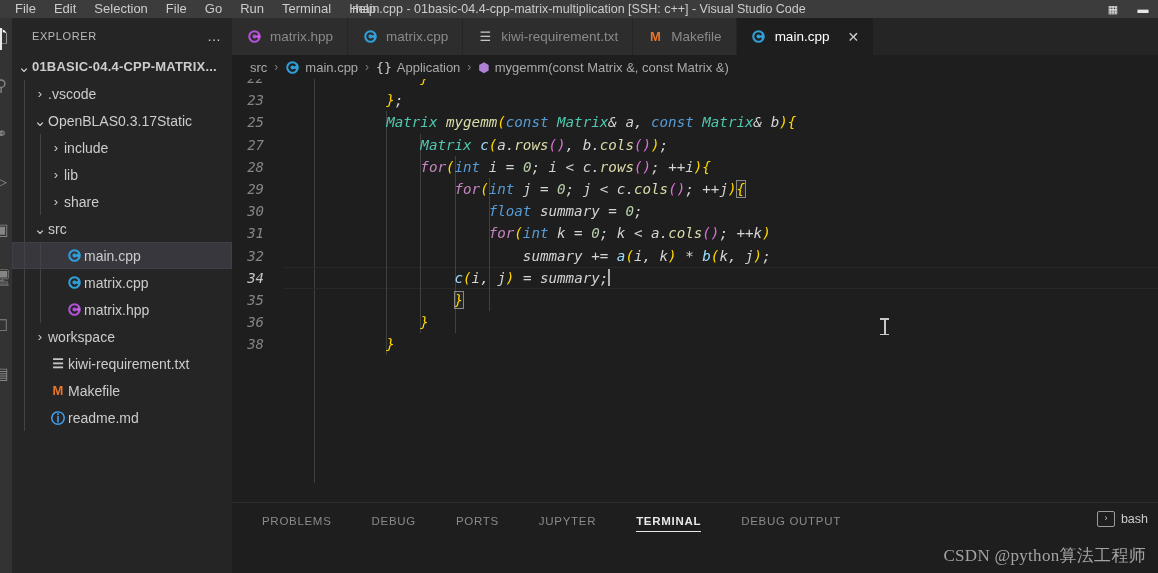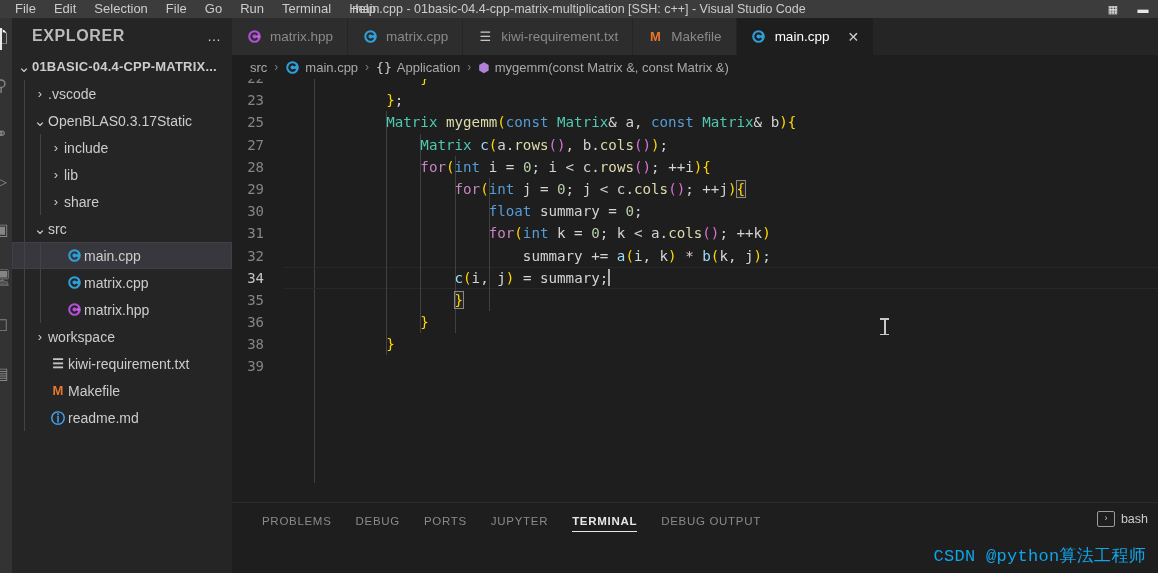--- a/index.html
+++ b/index.html
@@ -61,21 +61,21 @@
   
   .sidebar {
     position: absolute; left: 12px; top: 18px; width: 220px; height: 555px;
     background: #252526;
   }
   .sidebar-header {
     height: 35px; display: flex; align-items: center; justify-content: space-between;
     padding: 0 10px 0 20px;
   }
   .sidebar-title {
-    color: #bbbbbb; font-size: 16px; letter-spacing: 0.6px; font-weight: 700;
+    color: #bbbbbb; font-size: 11px; letter-spacing: 0.6px; font-weight: 400;
   }
   .sidebar-actions { color: #cccccc; font-size: 14px; letter-spacing: 1px; line-height: 10px; }
   .tree { padding-top: 0px; }
   .tree-row {
     height: 27px; display: flex; align-items: center; position: relative;
     font-size: 14px; color: #cccccc; white-space: nowrap; cursor: pointer;
   }
   .tree-row.selected { background: #37373d; }
   .tree-row.selected::after {
     content: ""; position: absolute; left: 0; right: 0; top: 0; bottom: 0;
@@ -124,21 +124,21 @@
   .breadcrumb {
     height: 24px; display: flex; align-items: center; gap: 5px;
     padding-left: 18px; color: #a9a9a9; font-size: 13px; background: #1e1e1e;
     white-space: nowrap;
   }
   .bc-sep { color: #7d7d7d; font-size: 12px; margin: 0 2px; }
   .bc-item { display: inline-flex; align-items: center; gap: 5px; cursor: pointer; }
 
   
   .code-wrap {
-    position: relative; height: 404px; background: #1e1e1e; overflow: hidden;
+    position: relative; height: 404px; background: #1e1e1e; overflow: hidden; font-style: italic;
   }
   .code-row {
     position: relative; height: 22.2px; line-height: 22.2px; white-space: pre;
     font-family: "DejaVu Sans Mono", "Liberation Mono", monospace;
     font-size: 14.2px;
   }
   .code-row.active-line .lnum { color: #c6c6c6; }
   .line-hl {
     position: absolute; left: 52px; right: 0; height: 22.2px;
     border-top: 1px solid #282828; border-bottom: 1px solid #282828;
@@ -195,21 +195,21 @@
   .ind-guide {
     position: absolute; top: 0; width: 1px; height: 22.2px; background: #404040;
   }
 
   
   .panel {
     position: absolute; left: 232px; top: 502px; width: 926px; height: 71px;
     background: #1e1e1e; border-top: 1px solid #2b2b2b;
   }
   .panel-tabs {
-    height: 35px; display: flex; align-items: center; padding-left: 18px; gap: 0;
+    height: 35px; display: flex; align-items: center; padding-left: 18px; gap: 16px;
   }
   .panel-tab {
     color: #8a8a8a; font-size: 11.5px; letter-spacing: 0.7px; padding: 0 12px;
     height: 35px; display: flex; align-items: center; position: relative; cursor: pointer;
     white-space: nowrap;
   }
   .panel-tab.active { color: #e7e7e7; font-weight: bold; }
   .panel-tab.active::after {
     content: ""; position: absolute; left: 12px; right: 12px; bottom: 6px;
     height: 1px; background: #e7e7e7;
@@ -218,22 +218,22 @@
     position: absolute; right: 10px; top: 8px; display: flex; align-items: center; gap: 6px;
   }
   .term-icon {
     width: 16px; height: 14px; border: 1px solid #9b9b9b; border-radius: 2px;
     color: #cfcfcf; font-size: 9px; line-height: 12px; text-align: center;
   }
   .term-name { color: #cccccc; font-size: 12.5px; }
 
   .watermark {
     position: absolute; right: 12px; bottom: 6px;
-    color: #0ea5e9; font-size: 17px; letter-spacing: 0.3px;
-    font-family: Liberation Mono, monospace;
+    color: #a3a3a3; font-size: 17px; letter-spacing: 0.3px;
+    font-family: Liberation Serif, serif;
     pointer-events: none;
   }
 </style>
 </head>
 <body>
 
 <div id="app">
 
   <div class="titlebar">
     <div class="menu" id="menu-bar">
@@ -480,21 +480,20 @@
           <div class="code-row"><div class="ind-guide" style="left: 154.2px;"></div><div class="ind-guide" style="left: 188.4px;"></div><span class="lnum">27</span><span class="ltext">&nbsp;&nbsp;&nbsp;&nbsp;&nbsp;&nbsp;&nbsp;&nbsp;<span class="t-type">Matrix</span>&nbsp;<span class="t-var">c</span><span class="t-par3">(</span><span class="t-plain">a</span><span class="t-op">.</span><span class="t-func">rows</span><span class="t-par1">(</span><span class="t-par1">)</span><span class="t-op">,</span>&nbsp;<span class="t-plain">b</span><span class="t-op">.</span><span class="t-func">cols</span><span class="t-par1">(</span><span class="t-par1">)</span><span class="t-par3">)</span><span class="t-op">;</span></span></div>
           <div class="code-row"><div class="ind-guide" style="left: 154.2px;"></div><div class="ind-guide" style="left: 188.4px;"></div><div class="ind-guide" style="left: 222.6px;"></div><span class="lnum">28</span><span class="ltext">&nbsp;&nbsp;&nbsp;&nbsp;&nbsp;&nbsp;&nbsp;&nbsp;<span class="t-ctrl">for</span><span class="t-par3">(</span><span class="t-kw">int</span>&nbsp;<span class="t-plain">i</span>&nbsp;<span class="t-op">=</span>&nbsp;<span class="t-num">0</span><span class="t-op">;</span>&nbsp;<span class="t-plain">i</span>&nbsp;<span class="t-op">&lt;</span>&nbsp;<span class="t-plain">c</span><span class="t-op">.</span><span class="t-func">rows</span><span class="t-par1">(</span><span class="t-par1">)</span><span class="t-op">;</span>&nbsp;<span class="t-op">+</span><span class="t-op">+</span><span class="t-plain">i</span><span class="t-par3">)</span><span class="t-par3">{</span></span></div>
           <div class="code-row"><div class="ind-guide" style="left: 154.2px;"></div><div class="ind-guide" style="left: 188.4px;"></div><div class="ind-guide" style="left: 222.6px;"></div><div class="ind-guide" style="left: 256.8px;"></div><span class="lnum">29</span><span class="ltext">&nbsp;&nbsp;&nbsp;&nbsp;&nbsp;&nbsp;&nbsp;&nbsp;&nbsp;&nbsp;&nbsp;&nbsp;<span class="t-ctrl">for</span><span class="t-par3">(</span><span class="t-kw">int</span>&nbsp;<span class="t-plain">j</span>&nbsp;<span class="t-op">=</span>&nbsp;<span class="t-num">0</span><span class="t-op">;</span>&nbsp;<span class="t-plain">j</span>&nbsp;<span class="t-op">&lt;</span>&nbsp;<span class="t-plain">c</span><span class="t-op">.</span><span class="t-func">cols</span><span class="t-par1">(</span><span class="t-par1">)</span><span class="t-op">;</span>&nbsp;<span class="t-op">+</span><span class="t-op">+</span><span class="t-plain">j</span><span class="t-par3">)</span><span class="t-par3 bracket-match">{</span></span></div>
           <div class="code-row"><div class="ind-guide" style="left: 154.2px;"></div><div class="ind-guide" style="left: 188.4px;"></div><div class="ind-guide" style="left: 222.6px;"></div><div class="ind-guide" style="left: 256.8px;"></div><span class="lnum">30</span><span class="ltext">&nbsp;&nbsp;&nbsp;&nbsp;&nbsp;&nbsp;&nbsp;&nbsp;&nbsp;&nbsp;&nbsp;&nbsp;&nbsp;&nbsp;&nbsp;&nbsp;<span class="t-kw">float</span>&nbsp;<span class="t-plain">summary</span>&nbsp;<span class="t-op">=</span>&nbsp;<span class="t-num">0</span><span class="t-op">;</span></span></div>
           <div class="code-row"><div class="ind-guide" style="left: 154.2px;"></div><div class="ind-guide" style="left: 188.4px;"></div><div class="ind-guide" style="left: 222.6px;"></div><div class="ind-guide" style="left: 256.8px;"></div><span class="lnum">31</span><span class="ltext">&nbsp;&nbsp;&nbsp;&nbsp;&nbsp;&nbsp;&nbsp;&nbsp;&nbsp;&nbsp;&nbsp;&nbsp;&nbsp;&nbsp;&nbsp;&nbsp;<span class="t-ctrl">for</span><span class="t-par3">(</span><span class="t-kw">int</span>&nbsp;<span class="t-plain">k</span>&nbsp;<span class="t-op">=</span>&nbsp;<span class="t-num">0</span><span class="t-op">;</span>&nbsp;<span class="t-plain">k</span>&nbsp;<span class="t-op">&lt;</span>&nbsp;<span class="t-plain">a</span><span class="t-op">.</span><span class="t-func">cols</span><span class="t-par1">(</span><span class="t-par1">)</span><span class="t-op">;</span>&nbsp;<span class="t-op">+</span><span class="t-op">+</span><span class="t-plain">k</span><span class="t-par3">)</span></span></div>
           <div class="code-row"><div class="ind-guide" style="left: 154.2px;"></div><div class="ind-guide" style="left: 188.4px;"></div><div class="ind-guide" style="left: 222.6px;"></div><div class="ind-guide" style="left: 256.8px;"></div><span class="lnum">32</span><span class="ltext">&nbsp;&nbsp;&nbsp;&nbsp;&nbsp;&nbsp;&nbsp;&nbsp;&nbsp;&nbsp;&nbsp;&nbsp;&nbsp;&nbsp;&nbsp;&nbsp;&nbsp;&nbsp;&nbsp;&nbsp;<span class="t-plain">summary</span>&nbsp;<span class="t-op">+</span><span class="t-op">=</span>&nbsp;<span class="t-var">a</span><span class="t-par3">(</span><span class="t-plain">i</span><span class="t-op">,</span>&nbsp;<span class="t-plain">k</span><span class="t-par3">)</span>&nbsp;<span class="t-op">*</span>&nbsp;<span class="t-var">b</span><span class="t-par3">(</span><span class="t-plain">k</span><span class="t-op">,</span>&nbsp;<span class="t-plain">j</span><span class="t-par3">)</span><span class="t-op">;</span></span></div>
           <div class="code-row active-line"><div class="line-hl"></div><div class="ind-guide" style="left: 154.2px;"></div><div class="ind-guide" style="left: 188.4px;"></div><div class="ind-guide" style="left: 222.6px;"></div><div class="ind-guide" style="left: 256.8px;"></div><span class="lnum" style="color: rgb(198, 198, 198);">34</span><span class="ltext">&nbsp;&nbsp;&nbsp;&nbsp;&nbsp;&nbsp;&nbsp;&nbsp;&nbsp;&nbsp;&nbsp;&nbsp;<span class="t-var">c</span><span class="t-par3">(</span><span class="t-plain">i</span><span class="t-op">,</span>&nbsp;<span class="t-plain">j</span><span class="t-par3">)</span>&nbsp;<span class="t-op">=</span>&nbsp;<span class="t-plain">summary</span><span class="t-op">;</span><span class="caret"></span></span></div>
           <div class="code-row"><div class="ind-guide" style="left: 154.2px;"></div><div class="ind-guide" style="left: 188.4px;"></div><div class="ind-guide" style="left: 222.6px;"></div><div class="ind-guide" style="left: 256.8px;"></div><span class="lnum">35</span><span class="ltext">&nbsp;&nbsp;&nbsp;&nbsp;&nbsp;&nbsp;&nbsp;&nbsp;&nbsp;&nbsp;&nbsp;&nbsp;<span class="t-par3 bracket-match">}</span></span></div>
           <div class="code-row"><div class="ind-guide" style="left: 154.2px;"></div><div class="ind-guide" style="left: 188.4px;"></div><div class="ind-guide" style="left: 222.6px;"></div><span class="lnum">36</span><span class="ltext">&nbsp;&nbsp;&nbsp;&nbsp;&nbsp;&nbsp;&nbsp;&nbsp;<span class="t-par3">}</span></span></div>
           <div class="code-row"><div class="ind-guide" style="left: 154.2px;"></div><span class="lnum">38</span><span class="ltext">&nbsp;&nbsp;&nbsp;&nbsp;<span class="t-par3">}</span></span></div>
-          <div class="code-row"><span class="lnum">39</span><span class="ltext"></span></div>
         </div>
       <div class="ibeam" style="left:648px; top:239px;">
           <span></span>
         </div>
     </div>
   </div>
 
   <div class="panel">
     <div class="panel-tabs" id="panel-tabs">
         <div class="panel-tab">PROBLEMS</div>

